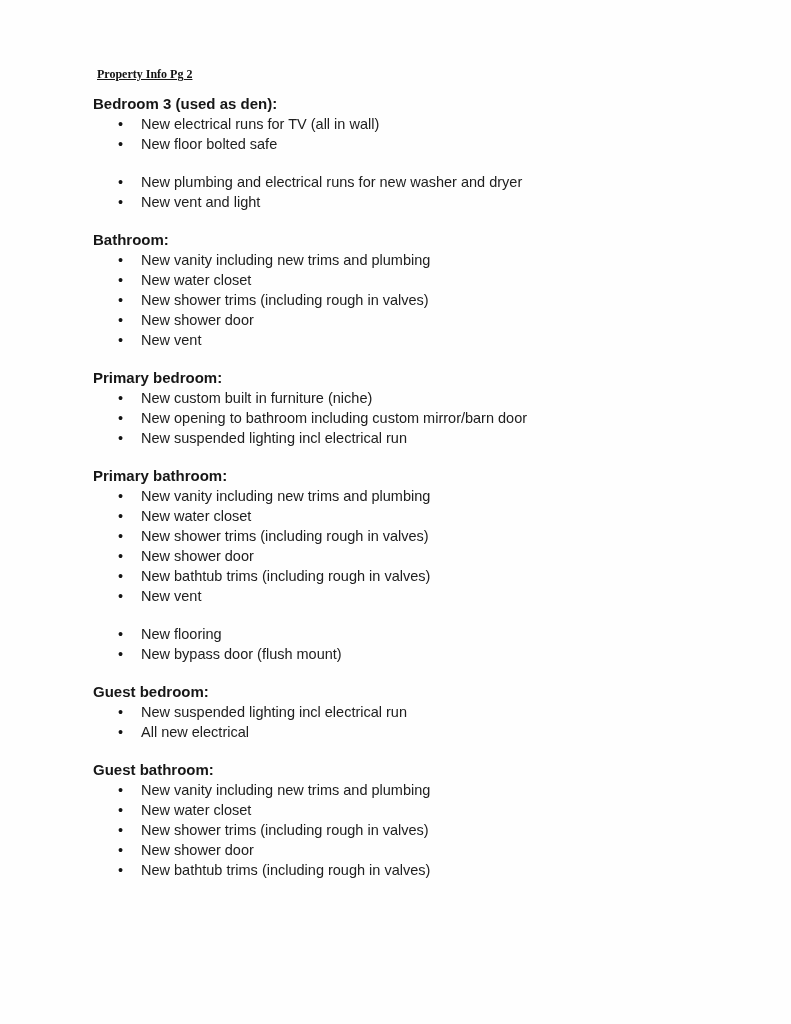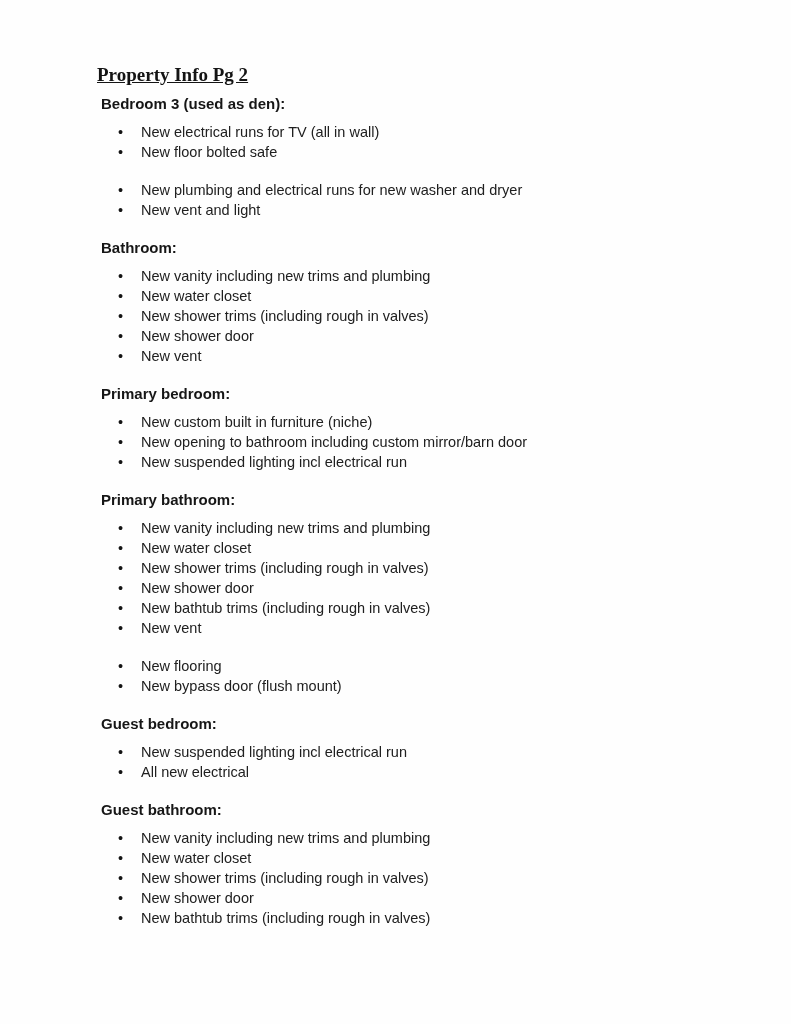--- a/index.html
+++ b/index.html
@@ -18,36 +18,36 @@
   }
   .content {
     position: absolute;
     top: 64px;
     left: 93px;
     right: 55px;
   }
   .doc-title {
     font-family: "Liberation Serif", "DejaVu Serif", serif;
     font-weight: bold;
-    font-size: 19px;
+    font-size: 12px;
     line-height: 21px;
     text-decoration: underline;
     color: #141414;
     padding-left: 4px;
     margin: 0 0 9px 0;
   }
   .section {
     margin: 0 0 18px 0;
   }
   .section-heading {
     font-weight: bold;
     font-size: 15px;
     line-height: 20px;
     color: #161616;
-    margin: 8px;
+    margin: 0;
   }
   ul.section-list {
     margin: 0;
     padding: 0;
     list-style: none;
   }
   ul.section-list li {
     position: relative;
     padding-left: 48px;
     font-size: 14.5px;

